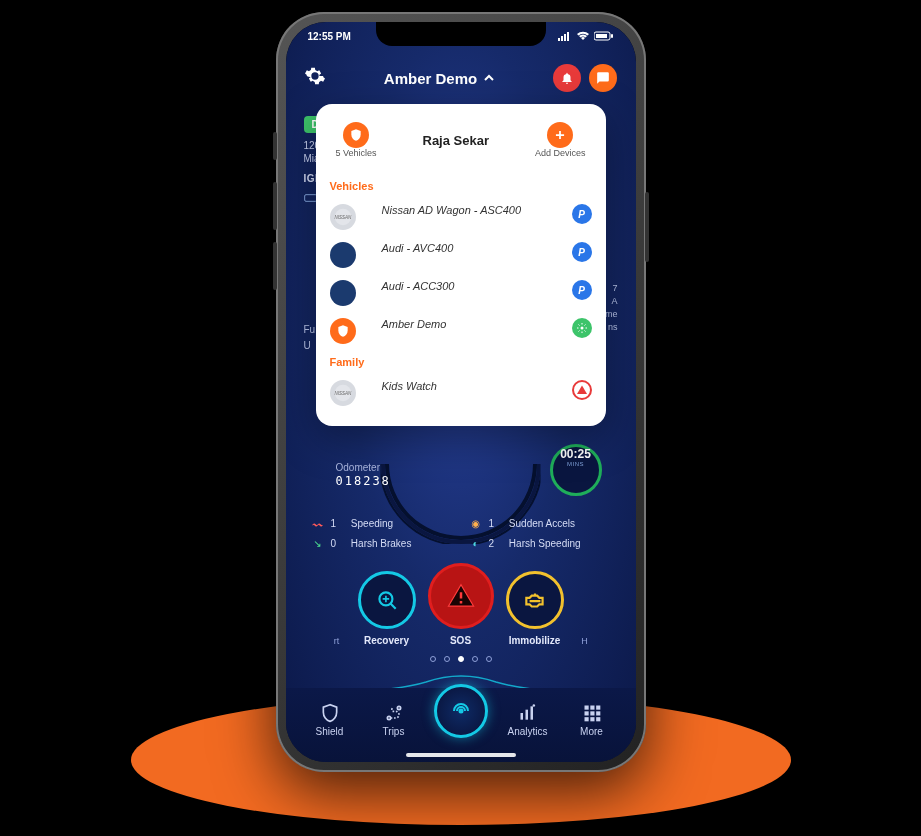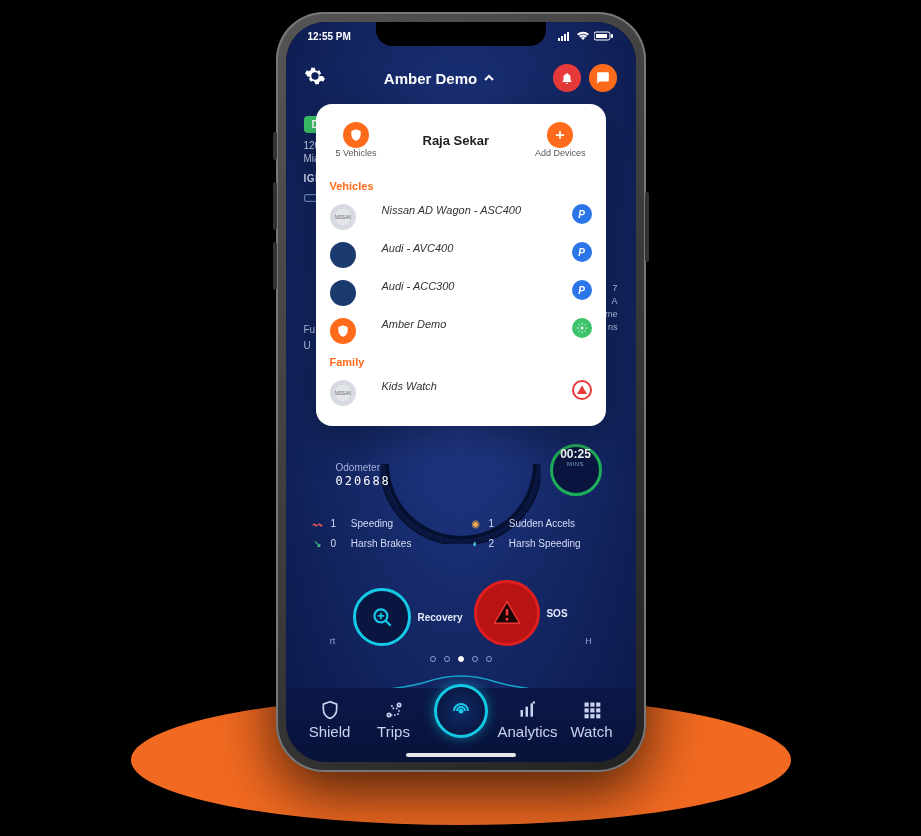--- a/index.html
+++ b/index.html
@@ -164,21 +164,21 @@
   }
   .ev{display:flex;align-items:center;gap:6px;color:#d5dcf5;}
   .ev .ico{width:14px;height:14px;display:flex;align-items:center;justify-content:center;}
   .c-red{color:#ff5a5a;} .c-orange{color:#ffb04d;} .c-green{color:#4de090;} .c-cyan{color:#4dd5e0;}
 
   
   .actions{
     position:absolute;bottom:116px;left:0;right:0;
     display:flex;align-items:flex-end;justify-content:center;gap:12px;z-index:10;
   }
-  .act{display:flex;flex-direction:row;align-items:center;gap:6px;}
+  .act{display:flex;flex-direction:column;align-items:center;gap:6px;}
   .act .ring{width:58px;height:58px;border-radius:50%;display:flex;align-items:center;justify-content:center;background:#0a1640;}
   .act .lbl{font-size:10px;color:#e4e9fb;font-weight:600;}
   .ring.cyan{border:3px solid var(--cyan);}
   .ring.red{border:3px solid #e01e1e;background:#b81414;width:66px;height:66px;}
   .ring.yellow{border:3px solid var(--yellow);}
   .act-ghost{width:18px;display:flex;flex-direction:column;align-items:center;gap:6px;font-size:9px;color:#8fa0d8;}
 
   
   .dots{position:absolute;bottom:100px;left:50%;transform:translateX(-50%);display:flex;gap:8px;z-index:10;}
   .dot{width:6px;height:6px;border-radius:50%;border:1px solid #8fa0d8;}
@@ -187,21 +187,21 @@
   
   .wave{position:absolute;bottom:68px;left:0;right:0;height:30px;z-index:9;}
 
   
   .nav{
     position:absolute;bottom:0;left:0;right:0;height:74px;
     background:linear-gradient(#0b1848,#08133a);
     display:flex;align-items:center;justify-content:space-between;
     padding:0 20px 10px;z-index:12;
   }
-  .nav-item{display:flex;flex-direction:column;align-items:center;gap:3px;font-size:15px;color:#c9d2f0;width:48px;}
+  .nav-item{display:flex;flex-direction:column;align-items:center;gap:3px;font-size:10px;color:#c9d2f0;width:48px;}
   .nav-center{
     width:54px;height:54px;border-radius:50%;
     background:radial-gradient(circle,#0e2b66 0%,#0a1640 80%);
     border:3px solid var(--cyan);
     display:flex;align-items:center;justify-content:center;
     margin-top:-18px;
     box-shadow:0 0 12px rgba(20,201,229,.5);
   }
   .home-ind{position:absolute;bottom:5px;left:50%;transform:translateX(-50%);width:110px;height:4px;border-radius:2px;background:#fff;opacity:.9;z-index:15;}
 </style>
@@ -372,21 +372,21 @@
       <div class="mid-right">
         <span>7</span><br>
         <span>A</span><br>
         <span>me</span><br>
         <span>ns</span>
       </div>
 
       <div class="gauge-zone">
         <div class="gauge-arc"></div>
         <div class="odo-label">Odometer</div>
-        <div class="odo-val">020688</div>
+        <div class="odo-val">018238</div>
         <div class="timer">
           <span class="t">00:25</span>
           <span class="u">MINS</span>
         </div>
       </div>
 
       <div class="events">
         <div class="ev">
           <span class="ico c-red">〰</span>
           <span>1</span>&nbsp;
@@ -425,20 +425,29 @@
         </div>
         <div class="act">
           <div class="ring red">
             <svg width="30" height="30" viewBox="0 0 24 24">
                 <path d="M12 3 L22 20 H2 Z" fill="#1a0404" stroke="#ff3b3b" stroke-width="1"></path>
                 <rect x="11" y="9" width="2" height="5" fill="#ff3b3b"></rect>
                 <rect x="11" y="16" width="2" height="2" fill="#ff3b3b"></rect>
               </svg>
           </div>
           <span class="lbl">SOS</span>
+        </div>
+        <div class="act">
+          <div class="ring yellow">
+            <svg width="26" height="26" viewBox="0 0 24 24" fill="none" stroke="#f2c12d" stroke-width="2">
+                <path d="M4 10h3l2-2h5l2 2h3v6h-3l-2 2H9l-2-2H4z"></path>
+                <path d="M12 6v2M7 13h10"></path>
+              </svg>
+          </div>
+          <span class="lbl">Immobilize</span>
         </div>
         <div class="act-ghost">
           <span>H</span>
         </div>
       </div>
 
       <div class="dots">
         <div class="dot"></div>
         <div class="dot"></div>
         <div class="dot fill"></div>
@@ -485,21 +494,21 @@
               <rect x="3" y="3" width="5" height="5"></rect>
               <rect x="10" y="3" width="5" height="5"></rect>
               <rect x="17" y="3" width="5" height="5"></rect>
               <rect x="3" y="10" width="5" height="5"></rect>
               <rect x="10" y="10" width="5" height="5"></rect>
               <rect x="17" y="10" width="5" height="5"></rect>
               <rect x="3" y="17" width="5" height="5"></rect>
               <rect x="10" y="17" width="5" height="5"></rect>
               <rect x="17" y="17" width="5" height="5"></rect>
             </svg>
-          <span>Watch</span>
+          <span>More</span>
         </div>
       </div>
 
       <div class="home-ind"></div>
 
     </div>
   </div>
 </div>
 
 </body></html>

